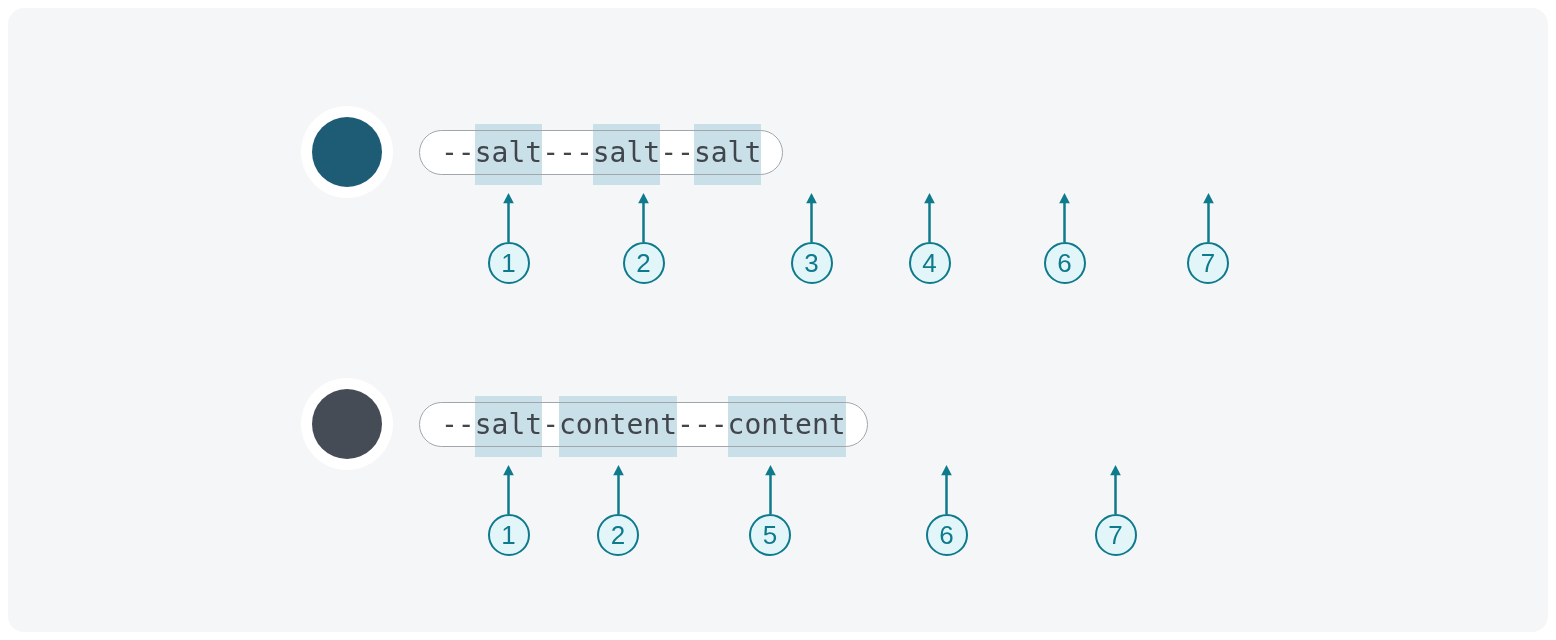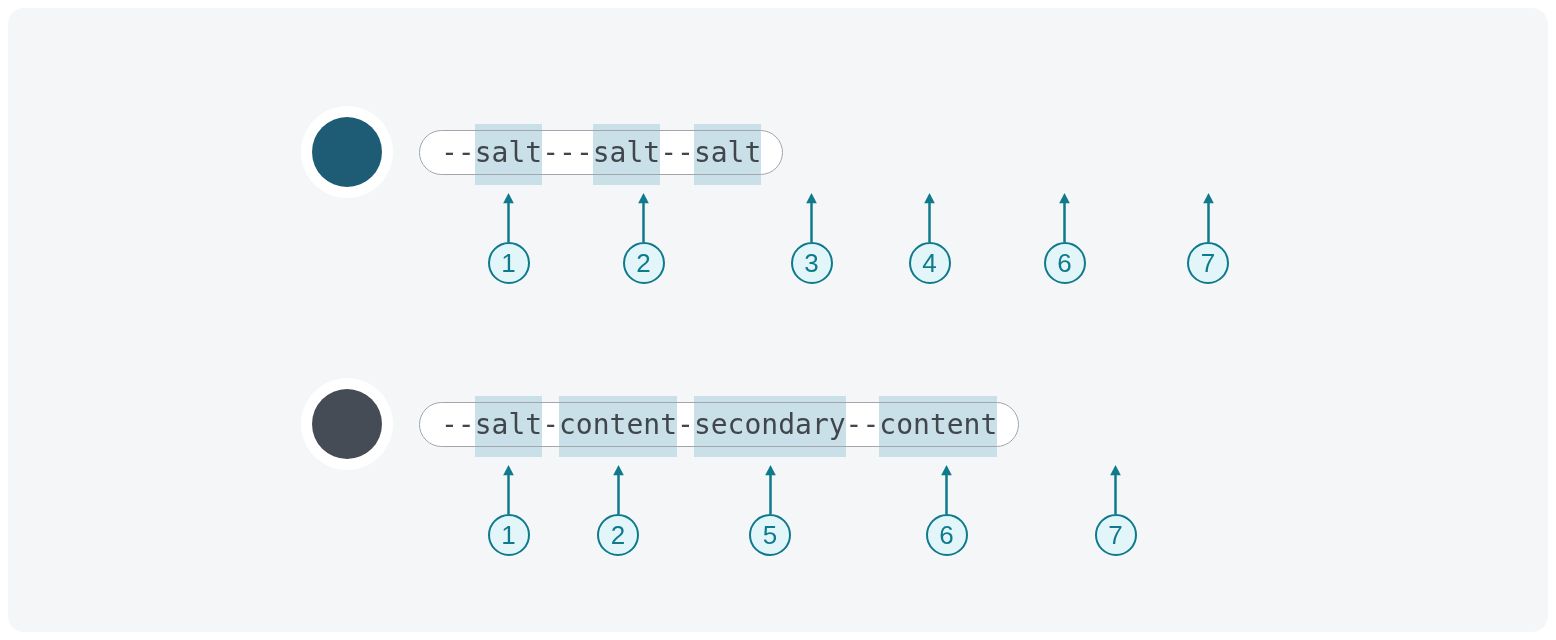--- a/index.html
+++ b/index.html
@@ -183,21 +183,20 @@
   <section class="token-row" style="top:370px">
     <div class="swatch">
       <div class="swatch-inner" style="background: rgb(70, 76, 86);"></div>
     </div>
     <div class="pill">
         <span class="seg">--</span>
         <span class="seg hl">salt</span>
         <span class="seg">-</span>
         <span class="seg hl">content</span>
         <span class="seg">-</span>
-        <span class="seg hl">secondary</span>
         <span class="seg">-</span>
         <span class="seg">-</span>
         <span class="seg hl">content</span>
       </div>
     <div class="callouts">
         <div class="callout" style="left: 500.5px;">
           <svg class="arrow" width="15" height="49" viewBox="0 0 15 49">
             <path d="M7.5 8 L7.5 49" stroke="currentColor" stroke-width="2.5" fill="none"></path>
             <path d="M7.5 0 L2.2 10.2 L12.8 10.2 Z" fill="currentColor"></path>
           </svg>

